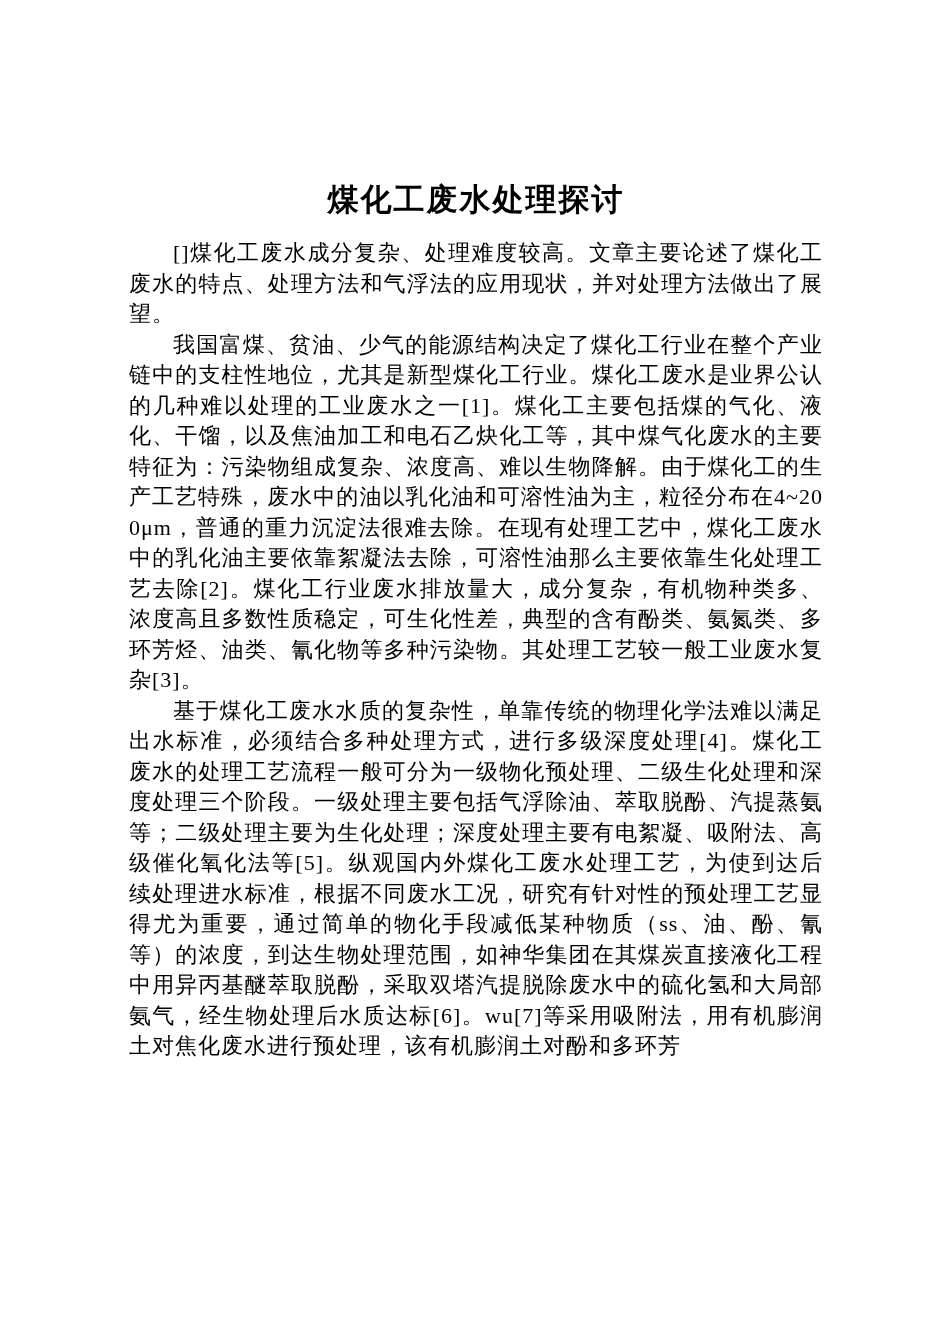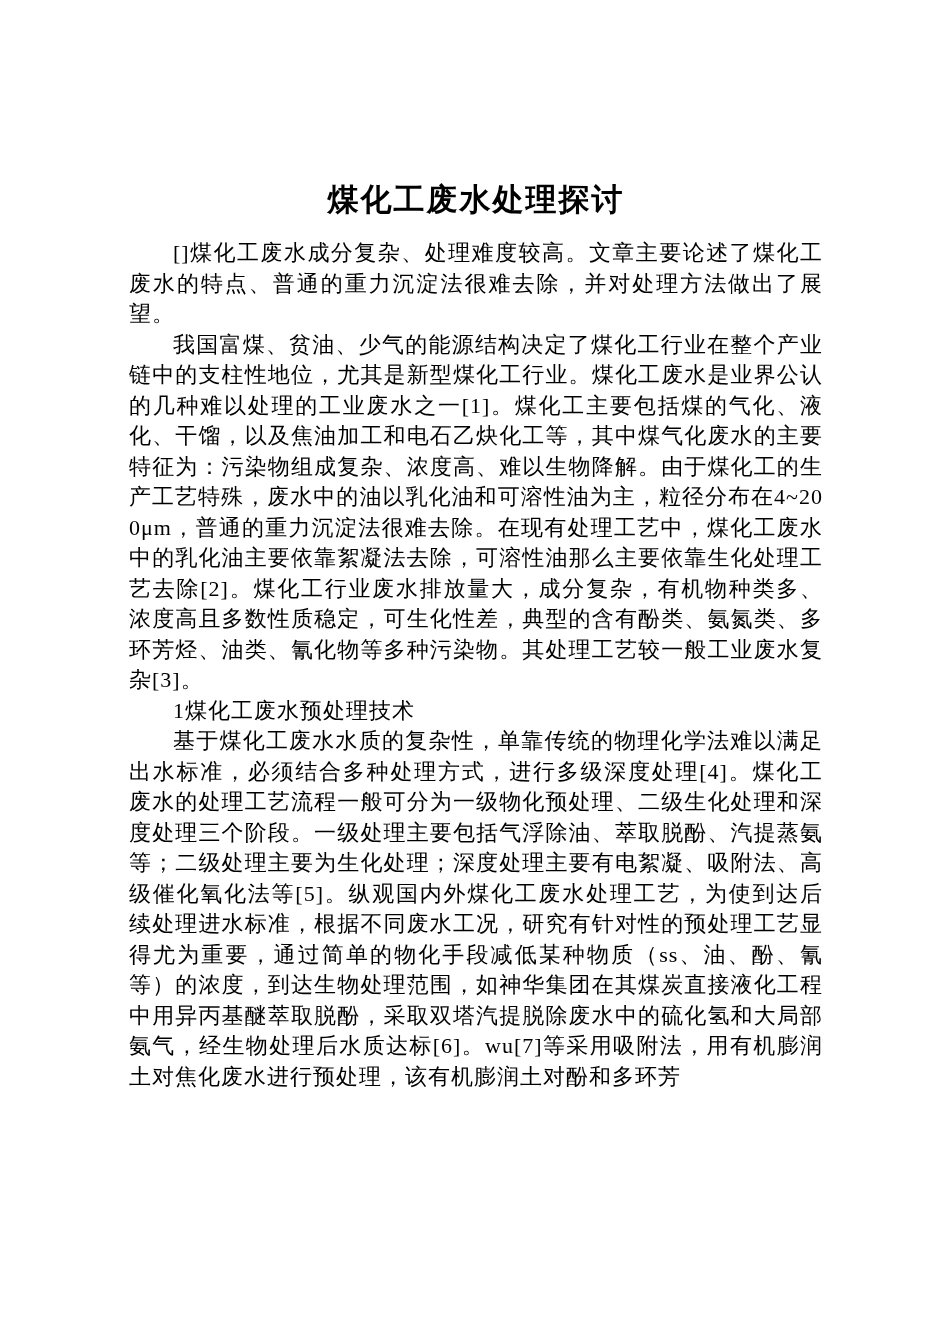--- a/index.html
+++ b/index.html
@@ -52,21 +52,20 @@
     font-size: 15px;
     letter-spacing: 1px;
   }
 </style>
 </head>
 <body>
 
 <div class="page">
   <div class="content">
     <h1 class="title">煤化工废水处理探讨</h1>
-    <p class="para">[]煤化工废水成分复杂、处理难度较高。文章主要论述了煤化工废水的特点、普通的重力沉淀法很难去除，并对处理方法做出了展望。</p>
+    <p class="para">[]煤化工废水成分复杂、处理难度较高。文章主要论述了煤化工废水的特点、处理方法和气浮法的应用现状，并对处理方法做出了展望。</p>
     <p class="para">我国富煤、贫油、少气的能源结构决定了煤化工行业在整个产业链中的支柱性地位，尤其是新型煤化工行业。煤化工废水是业界公认的几种难以处理的工业废水之一[1]。煤化工主要包括煤的气化、液化、干馏，以及焦油加工和电石乙炔化工等，其中煤气化废水的主要特征为：污染物组成复杂、浓度高、难以生物降解。由于煤化工的生产工艺特殊，废水中的油以乳化油和可溶性油为主，粒径分布在4~200μm，普通的重力沉淀法很难去除。在现有处理工艺中，煤化工废水中的乳化油主要依靠絮凝法去除，可溶性油那么主要依靠生化处理工艺去除[2]。煤化工行业废水排放量大，成分复杂，有机物种类多、浓度高且多数性质稳定，可生化性差，典型的含有酚类、氨氮类、多环芳烃、油类、氰化物等多种污染物。其处理工艺较一般工业废水复杂[3]。</p>
-    <p class="para">1煤化工废水预处理技术</p>
     <p class="para">基于煤化工废水水质的复杂性，单靠传统的物理化学法难以满足出水标准，必须结合多种处理方式，进行多级深度处理[4]。煤化工废水的处理工艺流程一般可分为一级物化预处理、二级生化处理和深度处理三个阶段。一级处理主要包括气浮除油、萃取脱酚、汽提蒸氨等；二级处理主要为生化处理；深度处理主要有电絮凝、吸附法、高级催化氧化法等[5]。纵观国内外煤化工废水处理工艺，为使到达后续处理进水标准，根据不同废水工况，研究有针对性的预处理工艺显得尤为重要，通过简单的物化手段减低某种物质（ss、油、酚、氰等）的浓度，到达生物处理范围，如神华集团在其煤炭直接液化工程中用异丙基醚萃取脱酚，采取双塔汽提脱除废水中的硫化氢和大局部氨气，经生物处理后水质达标[6]。wu[7]等采用吸附法，用有机膨润土对焦化废水进行预处理，该有机膨润土对酚和多环芳</p>
   </div>
   <div class="footer">
     <span>第1页 共6页</span>
   </div>
 </div>
 
 </body></html>

